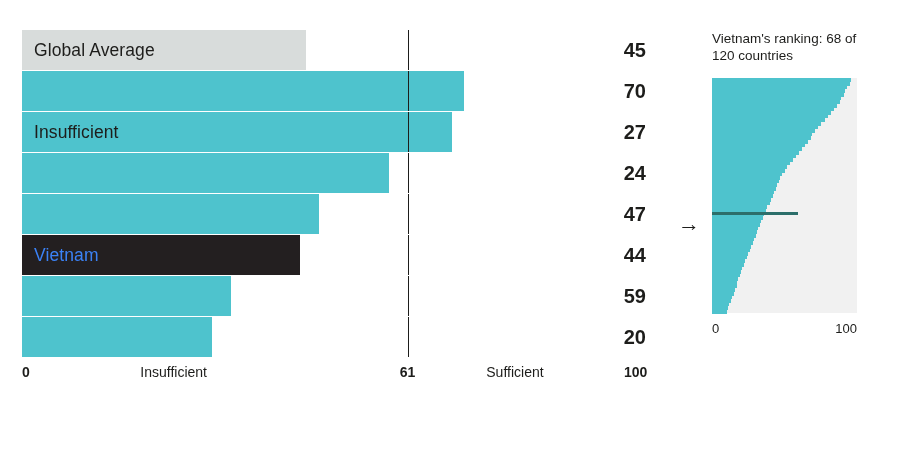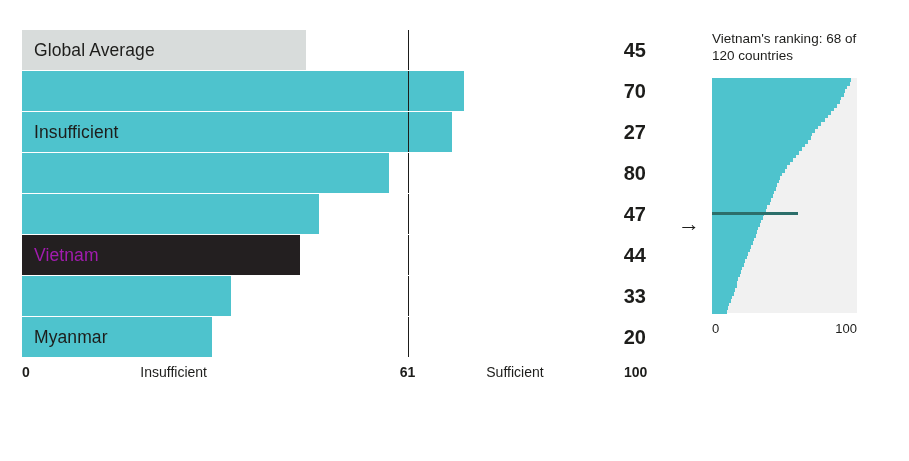--- a/index.html
+++ b/index.html
@@ -51,21 +51,21 @@
     left: 12px;
     top: 0;
     bottom: 0;
     display: flex;
     align-items: center;
     font-size: 17.5px;
     color: #1d1d1b;
     letter-spacing: 0.1px;
     white-space: nowrap;
   }
-  .row.highlight .row-label { color: #a21caf; }
+  .row.highlight .row-label { color: #3b82f6; }
   .row-value {
     position: absolute;
     right: 8px;
     top: 0;
     bottom: 0;
     display: flex;
     align-items: center;
     font-size: 20px;
     font-weight: bold;
     color: #1d1d1b;
@@ -167,46 +167,45 @@
         <div class="row-bg"></div>
         <div class="row-fill" style="width: 429.76px;"></div>
         <div class="row-sep" style="left: 385.52px;"></div>
         <div class="row-label">Insufficient</div>
         <div class="row-value">27</div>
       </div>
       <div class="row">
         <div class="row-bg"></div>
         <div class="row-fill" style="width: 366.56px;"></div>
         <div class="row-sep" style="left: 385.52px;"></div>
-        <div class="row-value">80</div>
+        <div class="row-value">24</div>
       </div>
       <div class="row">
         <div class="row-bg"></div>
         <div class="row-fill" style="width: 297.04px;"></div>
         <div class="row-sep" style="left: 385.52px;"></div>
         <div class="row-value">47</div>
       </div>
       <div class="row highlight">
         <div class="row-bg"></div>
         <div class="row-fill" style="width: 278.08px;"></div>
         <div class="row-sep" style="left: 385.52px;"></div>
         <div class="row-label">Vietnam</div>
         <div class="row-value">44</div>
       </div>
       <div class="row">
         <div class="row-bg"></div>
         <div class="row-fill" style="width: 208.56px;"></div>
         <div class="row-sep" style="left: 385.52px;"></div>
-        <div class="row-value">33</div>
+        <div class="row-value">59</div>
       </div>
       <div class="row">
         <div class="row-bg"></div>
         <div class="row-fill" style="width: 189.6px;"></div>
         <div class="row-sep" style="left: 385.52px;"></div>
-        <div class="row-label">Myanmar</div>
         <div class="row-value">20</div>
       </div>
     </div>
   <div class="axis" id="axis">
       <span class="axis-tick bold" style="left: 0px;">0</span>
       <span class="axis-tick" style="left: 151.68px; transform: translateX(-50%);">Insufficient</span>
       <span class="axis-tick bold" style="left: 385.52px; transform: translateX(-50%);">61</span>
       <span class="axis-tick" style="left: 492.96px; transform: translateX(-50%);">Sufficient</span>
       <span class="axis-tick bold" style="left: 602px;">100</span>
     </div>

